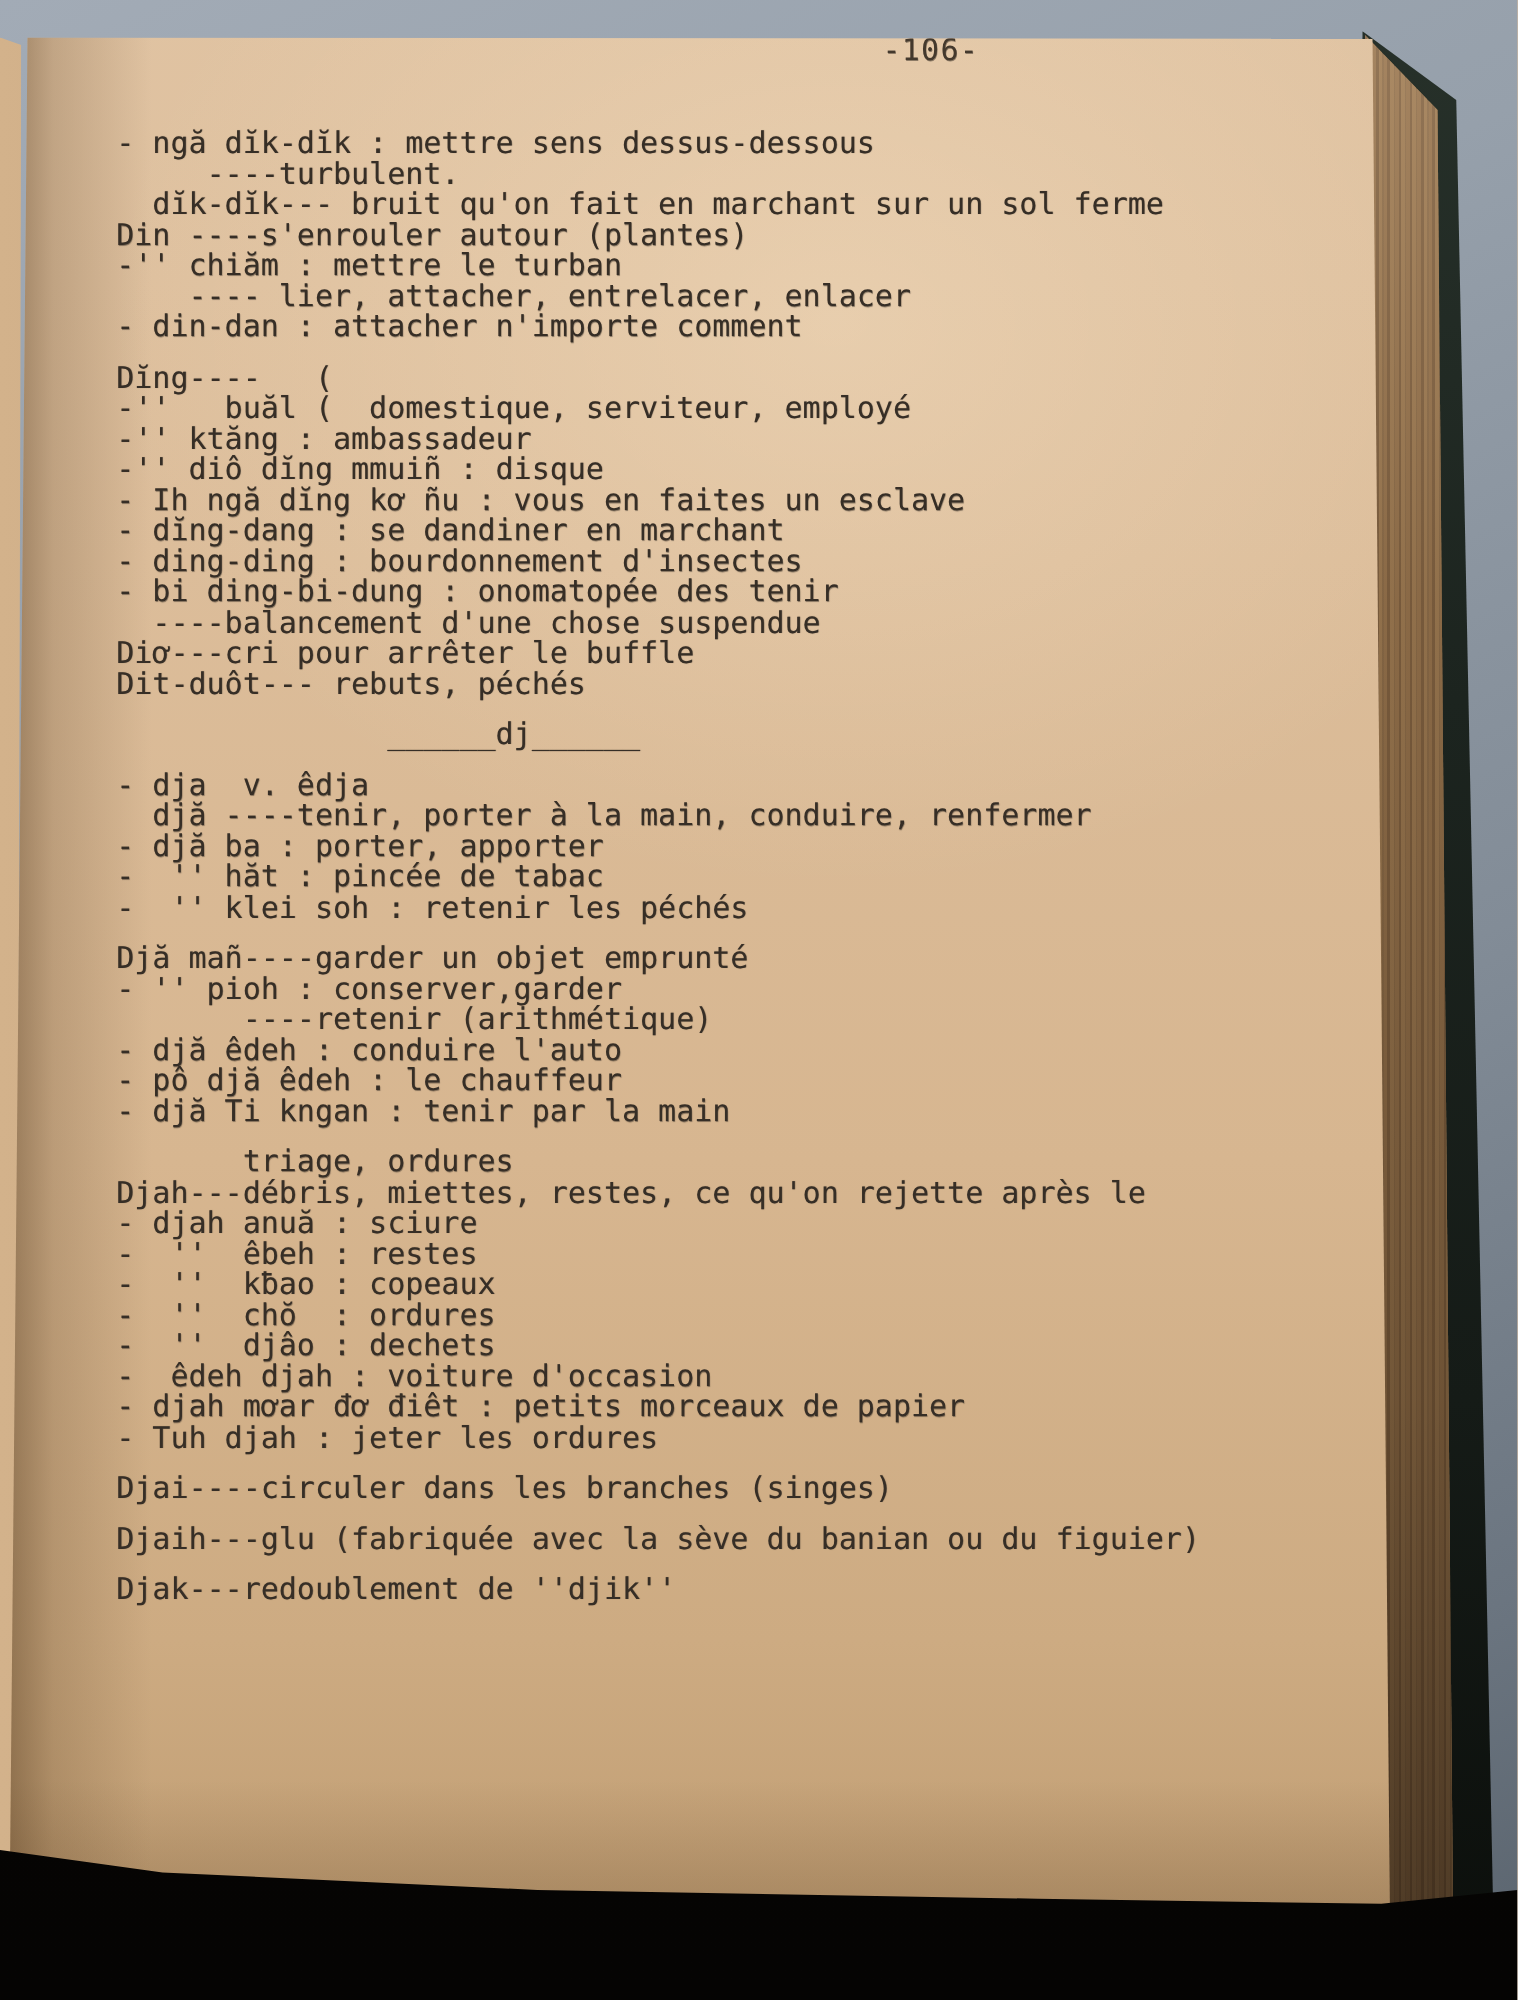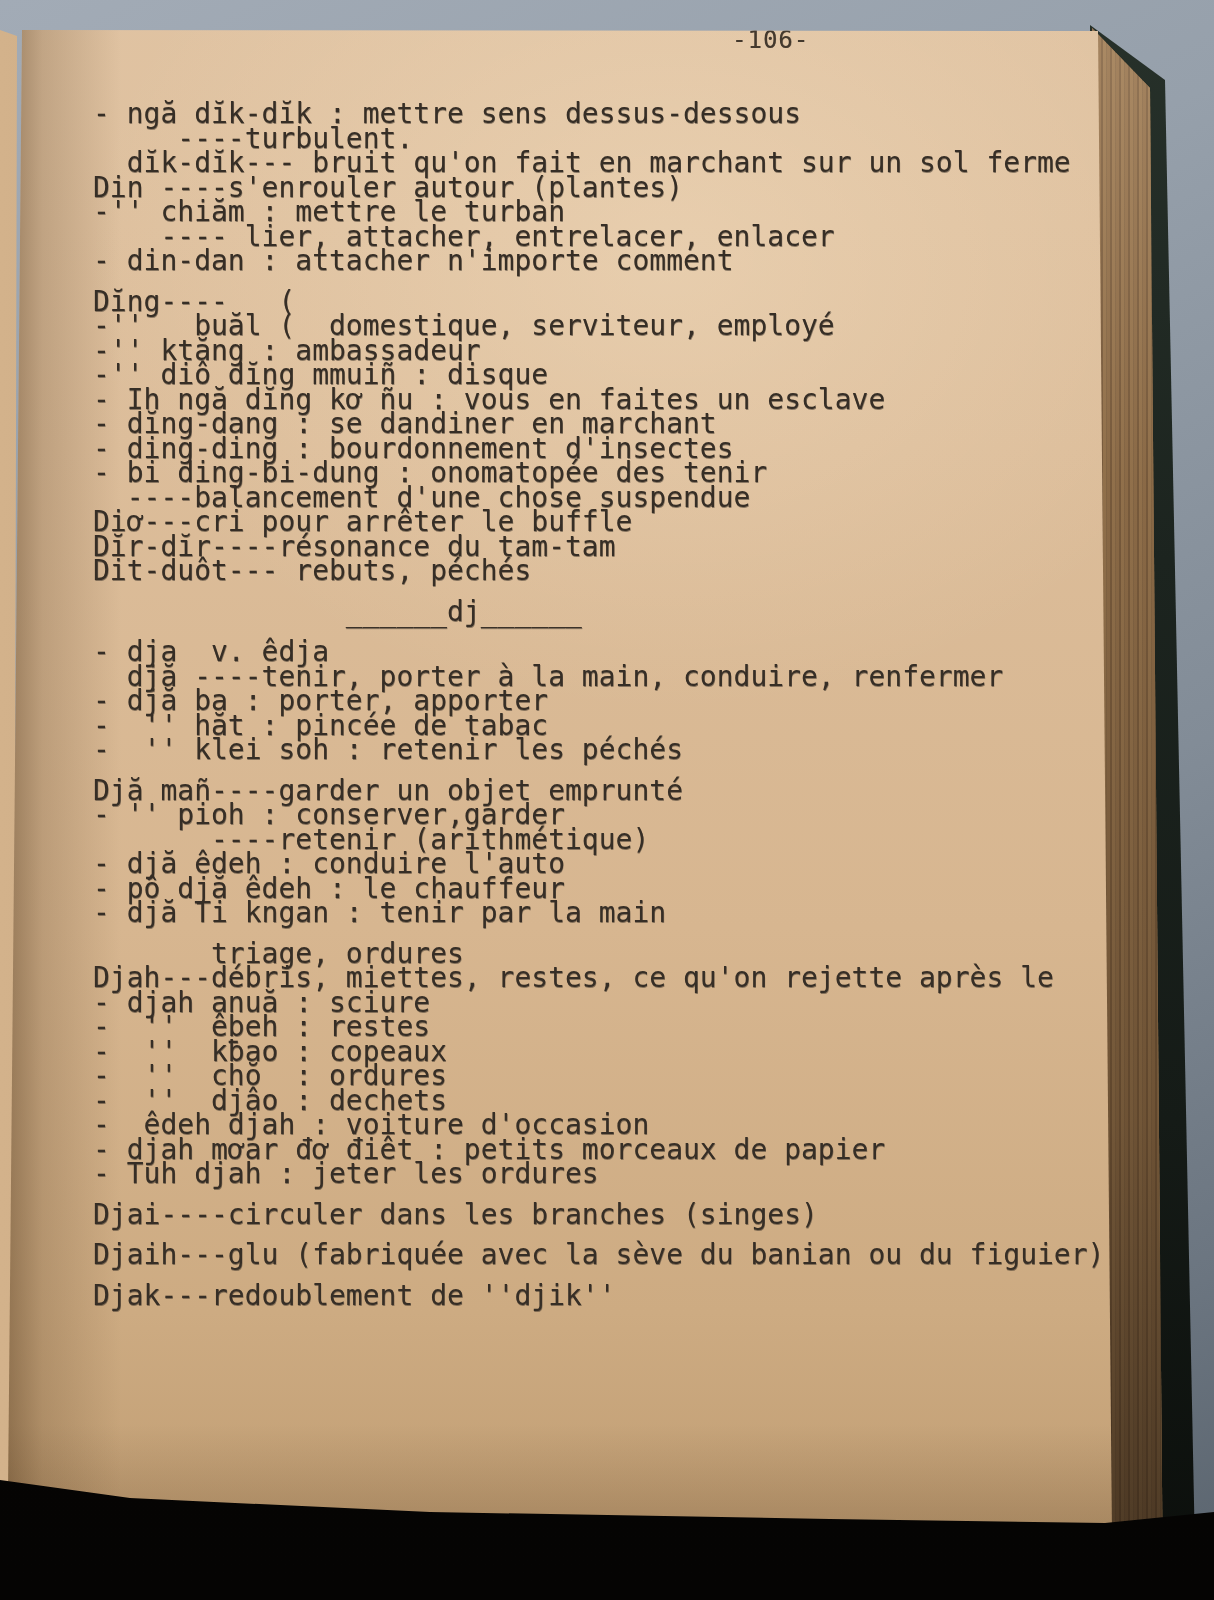--- a/index.html
+++ b/index.html
@@ -43,29 +43,29 @@
       linear-gradient(180deg,rgba(255,245,228,0.35) 0px,rgba(255,245,228,0) 3px),
       linear-gradient(180deg,#e0c3a2 0%,#dcbd9a 28%,#d7b690 58%,#cdab82 82%,#bd9a6f 100%);
   }
   
   .bottom-shadow{
     position:absolute;inset:0;
     clip-path:polygon(0px 1480px,130px 1498px,430px 1512px,830px 1519px,1105px 1523px,1214px 1512px,1214px 1600px,0px 1600px);
     background:linear-gradient(180deg,rgba(8,6,4,0) 0px,rgba(8,6,4,0.75) 26px,#070504 48px,#050403 100%);
   }
   .page-number{
-    position:absolute;left:732px;top:26px;
+    position:absolute;left:706px;top:26px;
     font-size:24px;letter-spacing:1px;
     color:#44392d;
     text-shadow:0.4px 0.4px 0.5px rgba(68,57,45,0.55);
   }
   .text-block{
     position:absolute;left:93px;top:102px;width:960px;
     color:#362e26;
-    font-size:28px;line-height:24.5px;
+    font-size:24px;line-height:24.5px;
     text-shadow:0.4px 0.5px 0.6px rgba(54,46,38,0.5);
   }
   .text-block .line{white-space:pre;height:24.5px;}
   .text-block .line.blank{height:16px;}
 </style>
 </head>
 <body>
 
 <div class="scene">
   <div class="cover"></div>
@@ -85,21 +85,20 @@
         <div class="line">Dĭng----   (</div>
         <div class="line">-''   buăl (  domestique, serviteur, employé</div>
         <div class="line">-'' ktăng : ambassadeur</div>
         <div class="line">-'' diô dĭng mmuiñ : disque</div>
         <div class="line">- Ih ngă dĭng kơ ñu : vous en faites un esclave</div>
         <div class="line">- dĭng-dang : se dandiner en marchant</div>
         <div class="line">- ding-ding : bourdonnement d'insectes</div>
         <div class="line">- bi ding-bi-dung : onomatopée des tenir</div>
         <div class="line">  ----balancement d'une chose suspendue</div>
         <div class="line">Diơ---cri pour arrêter le buffle</div>
-        <div class="line">Dĭr-dĭr----résonance du tam-tam</div>
         <div class="line">Dit-duôt--- rebuts, péchés</div>
         <div class="line blank"></div>
         <div class="line">               ______dj______</div>
         <div class="line blank"></div>
         <div class="line">- dja  v. êdja</div>
         <div class="line">  djă ----tenir, porter à la main, conduire, renfermer</div>
         <div class="line">- djă ba : porter, apporter</div>
         <div class="line">-  '' hăt : pincée de tabac</div>
         <div class="line">-  '' klei soh : retenir les péchés</div>
         <div class="line blank"></div>

